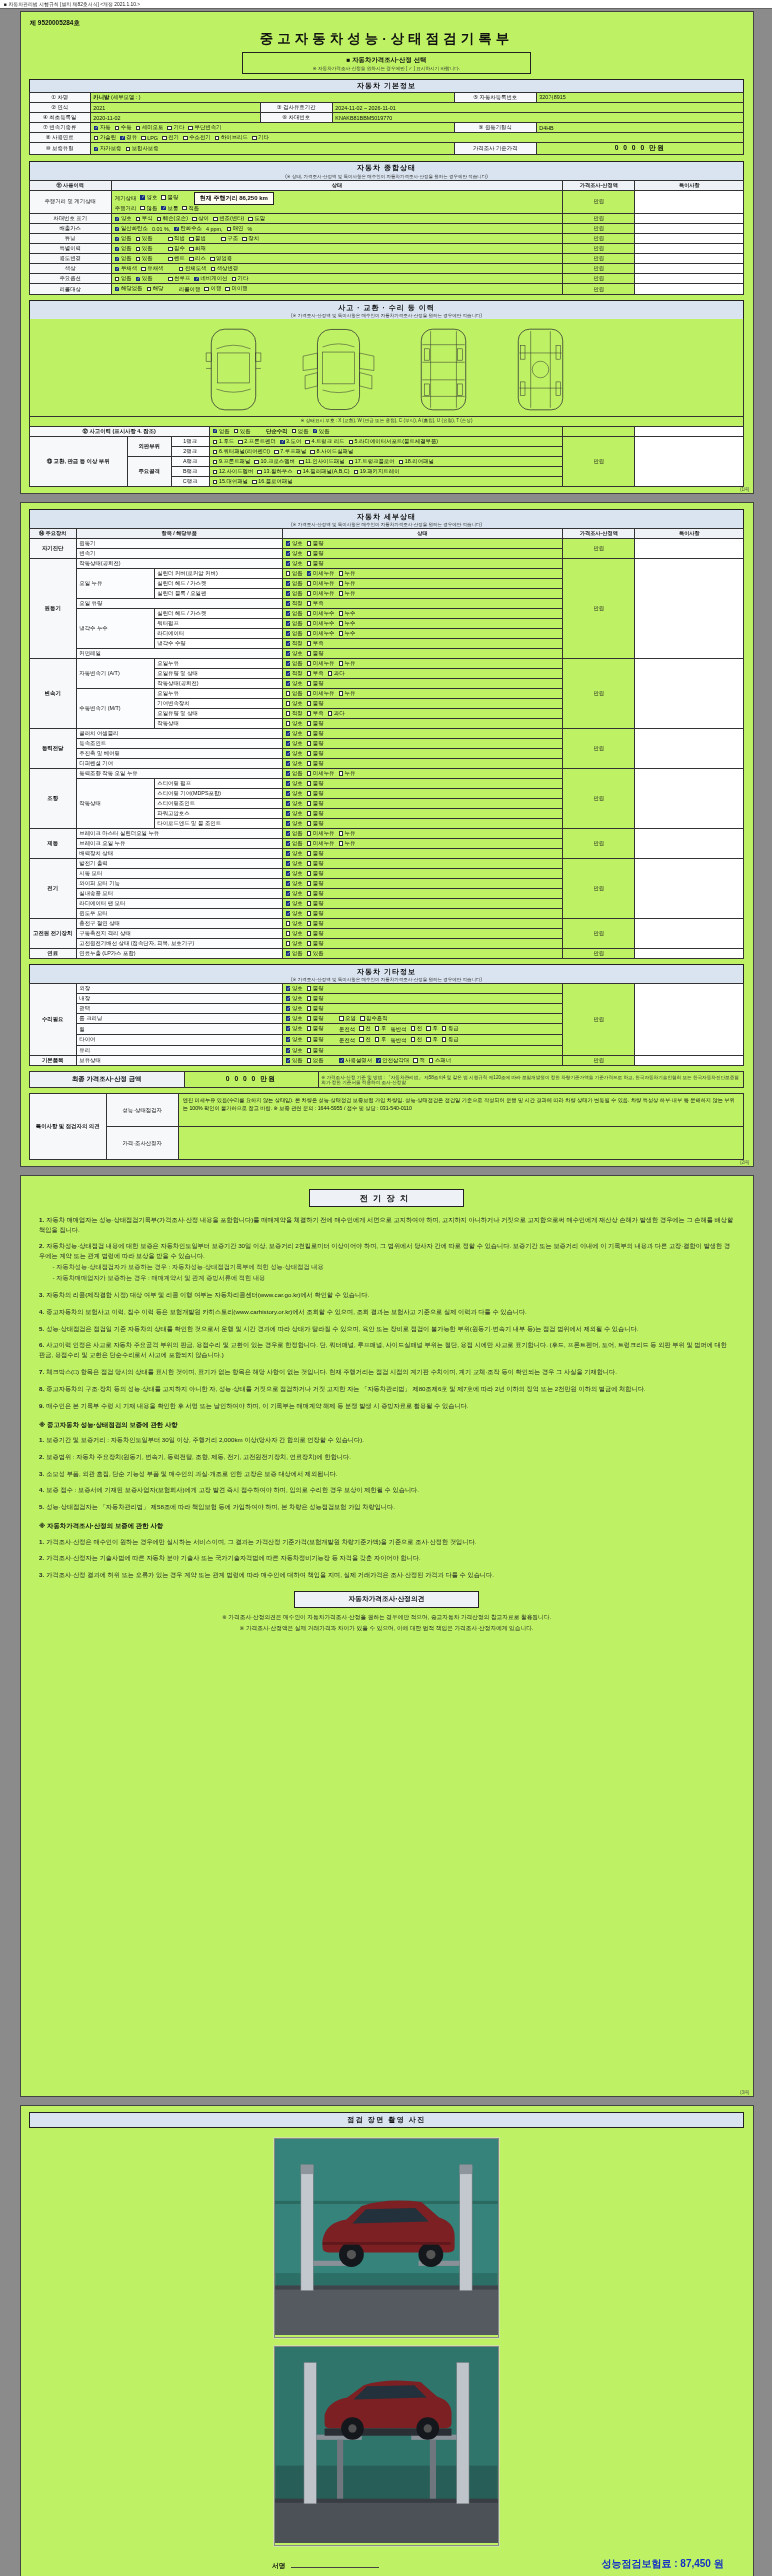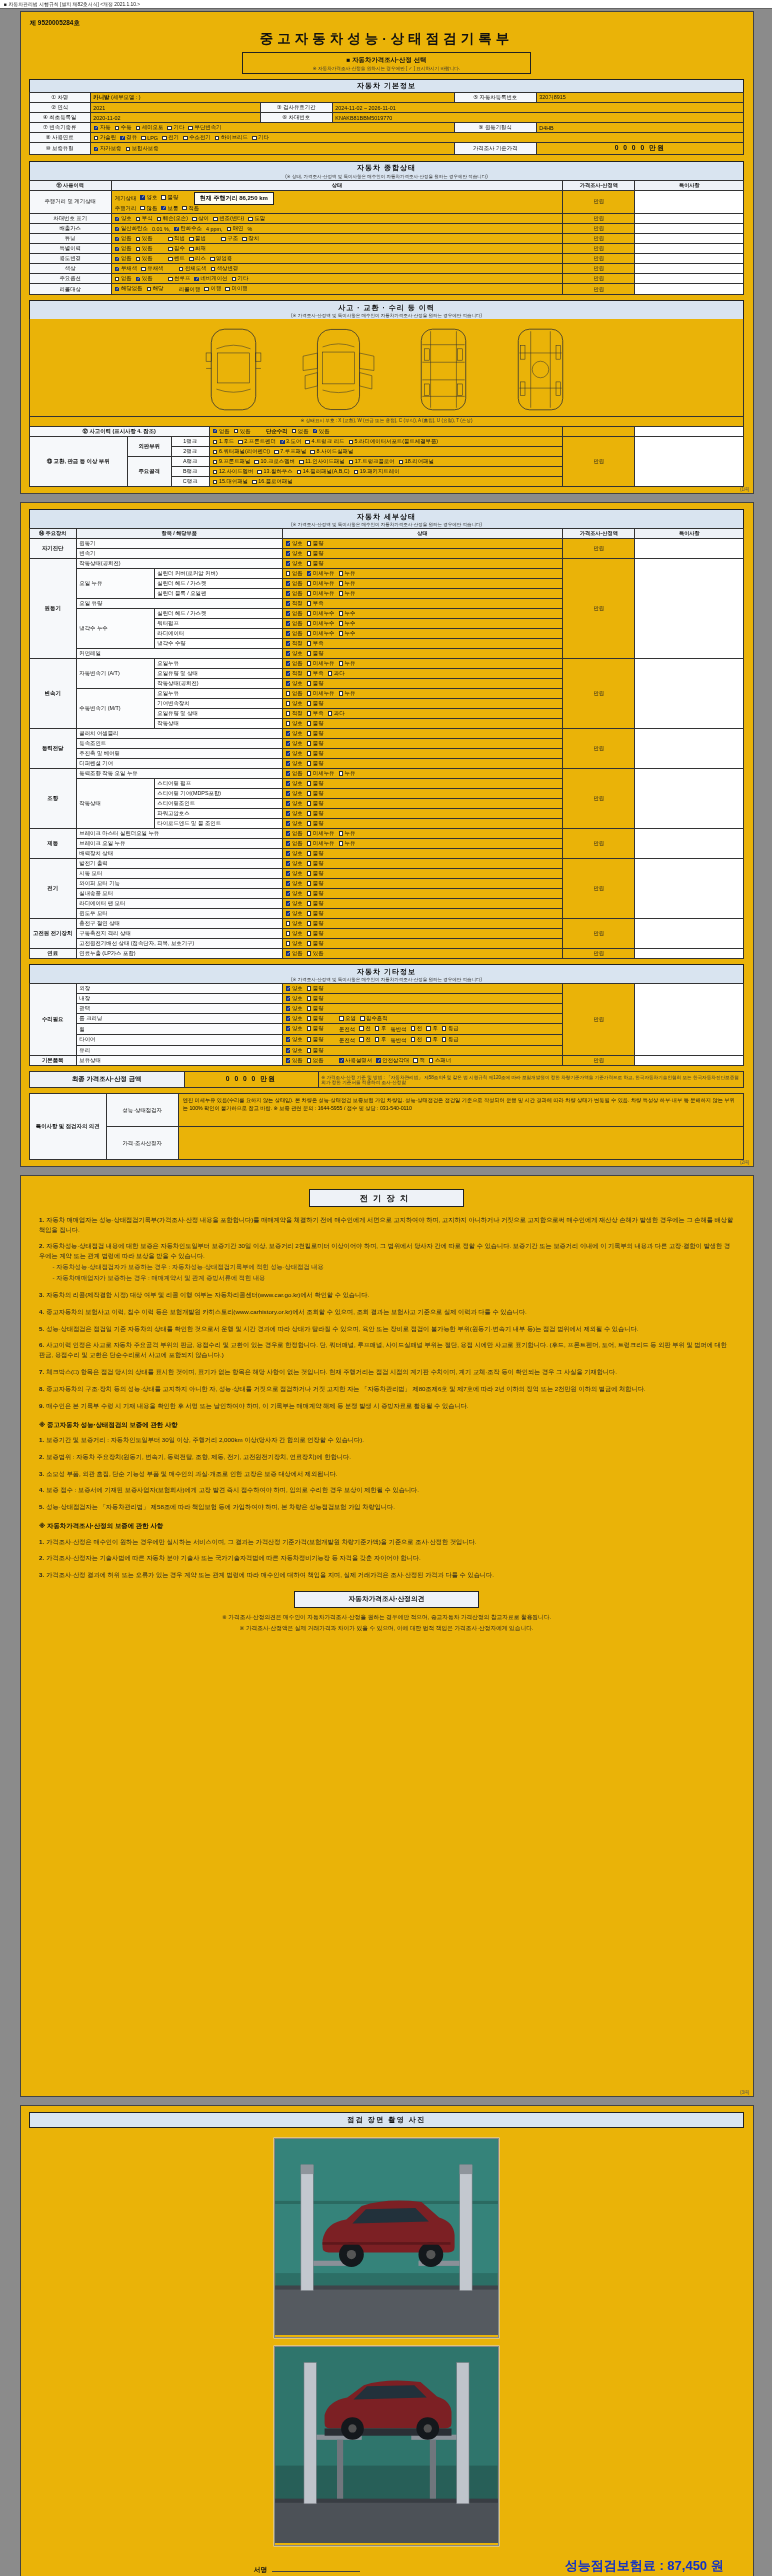--- a/index.html
+++ b/index.html
@@ -1,20 +1,20 @@
 <!DOCTYPE html>
 <html style="font-size:8.2px"><head>
 <meta charset="utf-8">
 <style>
   *{box-sizing:border-box;margin:0;padding:0}
   html,body{width:773px}
   body{height:2576px;overflow:hidden;background:#8b8b8b;font-family:"Liberation Sans","DejaVu Sans",sans-serif;color:#111}
   .topstrip{background:#fff;border-bottom:0.5px solid #666;padding:1px 4.1px;font-size:4.9px;color:#222}
   .wrap{width:734px;margin:2.1px auto 0 auto}
-  .panel{background:#eab308;border:0.5px solid #444;padding:6.2px 8.2px 5.2px 8.2px;margin-bottom:8.2px;position:relative}
+  .panel{background:#bef264;border:0.5px solid #444;padding:6.2px 8.2px 5.2px 8.2px;margin-bottom:8.2px;position:relative}
   .pagemark{position:absolute;right:3.1px;bottom:1px;font-size:4.6px;color:#555}
   .docno{font-size:6.4px;font-weight:bold;margin:1px 0 2.1px 1px}
   h1.title{text-align:center;font-size:13.4px;letter-spacing:4.1px;font-weight:bold;margin:0 0 4.1px 0}
   .subbox{width:289px;margin:0 auto 5.2px auto;border:0.7px solid #222;padding:2.1px 5.2px;text-align:center}
   .subbox .l1{font-size:6.4px;font-weight:bold}
   .subbox .l2{font-size:4.6px;color:#333;margin-top:1px}
   table{border-collapse:collapse;width:100%;table-layout:fixed}
   td,th{border:0.5px solid #333;font-size:5.4px;padding:1px 2.6px;vertical-align:middle;word-break:break-all}
   .secbar{border:0.6px solid #222;border-bottom:none;background:#d9e4f0;text-align:center;padding:1.5px 2.1px 1px 2.1px}
   .secbar .st{font-size:7px;font-weight:bold;letter-spacing:1px}
@@ -53,21 +53,21 @@
   .nsech{font-size:6.4px;font-weight:bold;margin:10.3px 3.1px 5.2px 3.1px}
   .opbox{width:185px;margin:11.3px auto 5.2px auto;border:0.7px solid #222;text-align:center;font-size:6.7px;font-weight:bold;padding:2.6px 0;background:#eef2f7}
   .opline{font-size:5.7px;color:#222;margin:2.1px 5.2px;line-height:1.55}
   
   .photobar{border:0.6px solid #222;background:#d9e4f0;text-align:center;font-size:7px;font-weight:bold;letter-spacing:1.5px;padding:2.1px}
   .photos{display:flex;flex-direction:column;align-items:center;gap:8.2px;padding:9.3px 0 4.1px 0}
   .photo{border:0.5px solid #888;box-shadow:0 0 0 0.5px #ddd}
   .signrow{display:flex;align-items:flex-end;justify-content:space-between;padding:7.2px 20.6px 3.1px 20.6px}
   .signlab{font-size:6.7px;font-weight:bold}
   .signline{display:inline-block;width:88px;border-bottom:0.5px solid #444;margin-left:5.2px}
-  .insurance{color:#1433c4;font-size:13px;font-weight:bold}
+  .insurance{color:#1433c4;font-size:10px;font-weight:bold}
   .footlines{text-align:center;font-size:4.9px;color:#333;line-height:1.7;margin-top:3.1px}
   .mb0{margin-bottom:0}
 </style>
 </head>
 <body>
 
 <div class="topstrip">■ 자동차관리법 시행규칙 [별지 제82호서식] &lt;개정 2021.1.10.&gt;</div>
 
 <div class="wrap">
 

